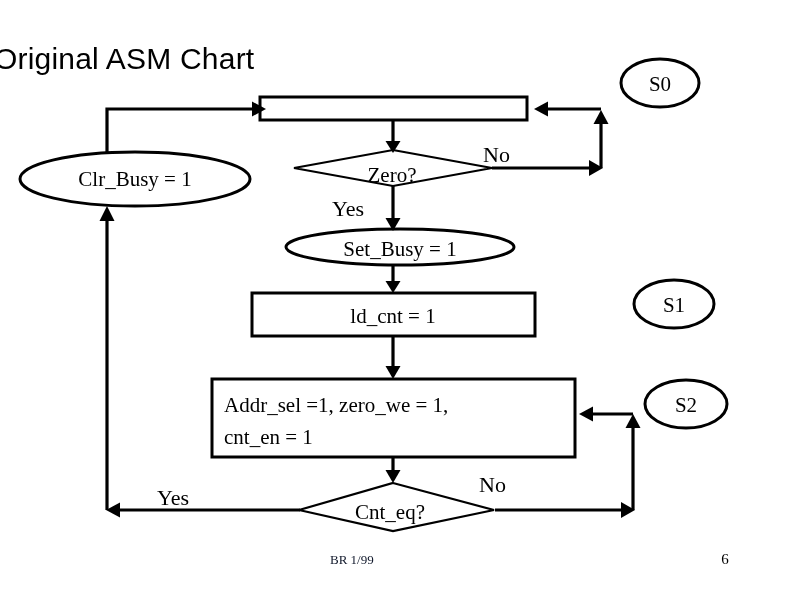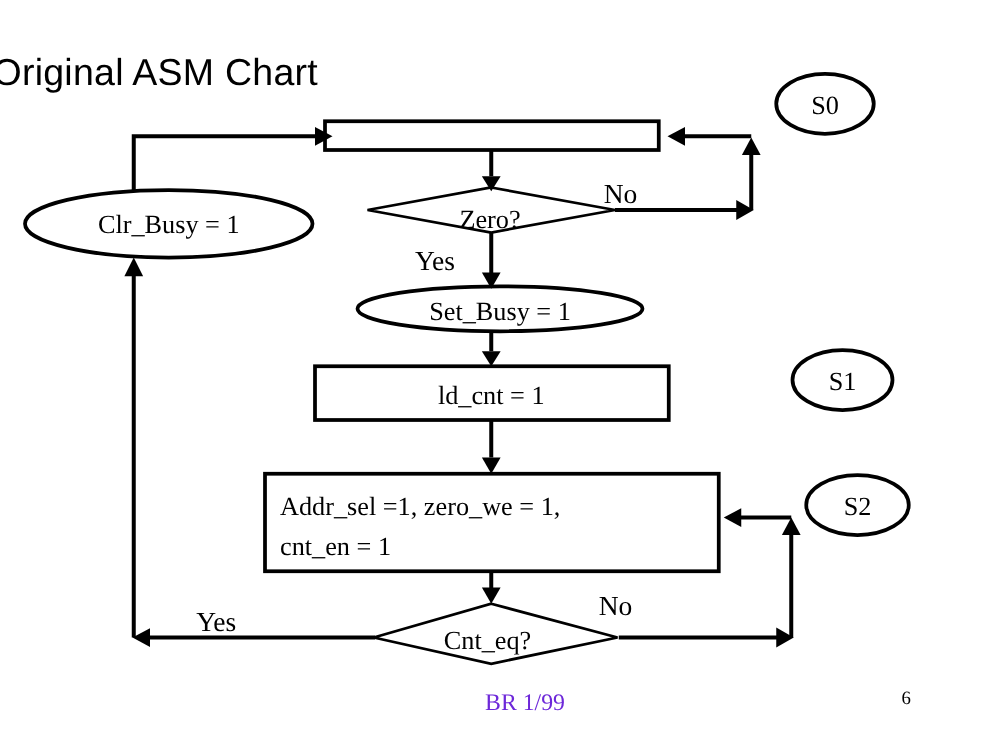--- a/index.html
+++ b/index.html
@@ -72,24 +72,24 @@
   }
   .title-shift {
     display: inline-block;
     transform: translateX(-6px);
   }
   .footer-note {
     position: absolute;
     left: 330px;
     top: 552px;
     width: 180px;
-    text-align: center;
-    font-size: 19px;
-    font-family: "Liberation Serif", "DejaVu Serif", serif;
-    color: #6d28d9;
+    text-align: left;
+    font-size: 13px;
+    font-family: "Liberation Serif", "DejaVu Serif", serif;
+    color: #0f172a;
   }
   .page-number {
     position: absolute;
     left: 700px;
     top: 551px;
     width: 50px;
     text-align: center;
     font-size: 15px;
     font-family: "Liberation Serif", "DejaVu Serif", serif;
     color: #000000;

